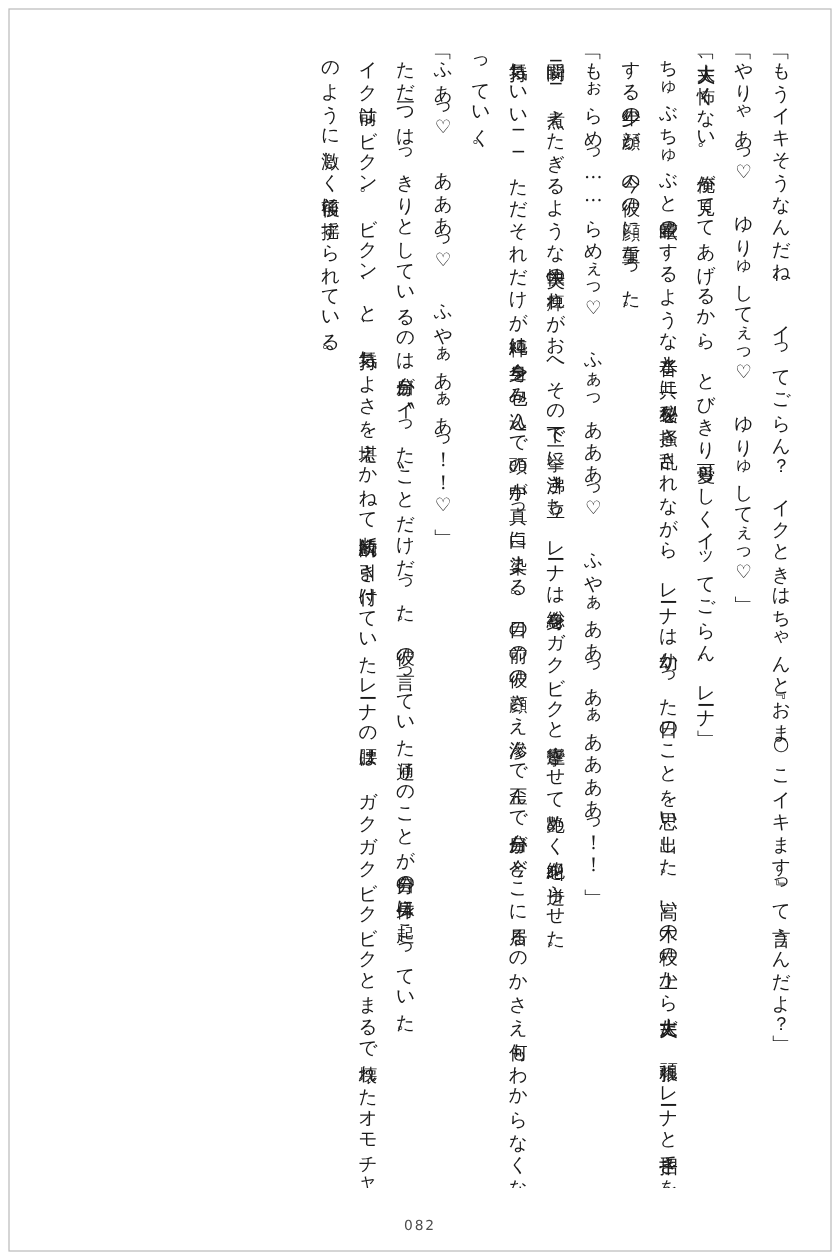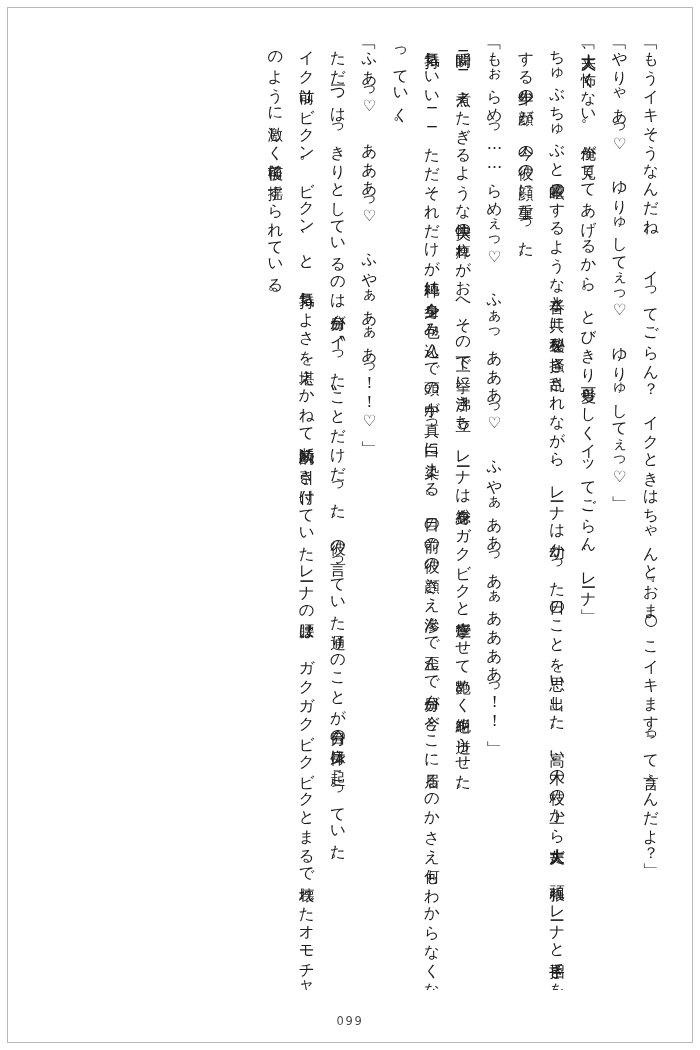--- a/index.html
+++ b/index.html
@@ -80,14 +80,14 @@
     <p>「大丈夫、怖くない。俺が見ててあげるから。とびきり可愛らしくイッてごらん、レーナ」</p>
     <p>ちゅぶちゅぶと眩暈のするような水音と共に秘裂を掻き乱されながら、レーナは幼かった日のことを思い出した。高い木の枝の上から大丈夫だ、頑張れレーナと手招きをする少年の顔が、今の彼の顔に重なった。</p>
     <p>「もぉらめっ……らめぇっ♡　ふぁっあああっ♡　ふやぁああっあぁああああっ!!」</p>
     <p>瞬間──煮えたぎるような快美の痺れがおへその下で一挙に沸き立ち、レーナは総身をガクビクと痙攣させて艶めく絶叫を迸らせた。</p>
     <p>気持ちいい──ただそれだけが純粋に全身を包み込んで頭の中が真っ白に染まる。目の前の彼の顔さえ滲んで歪んで自分が今どこに居るのかさえ何もわからなくなっていく。</p>
     <p>「ふあっ♡　あああっ♡　ふやぁあぁあっ!!♡」</p>
     <p>ただ一つはっきりとしているのは自分が〝イった〟ことだけだった。彼の言っていた通りのことが自分の身体に起こっていた。</p>
     <p>イク前はビクン。ビクン、と、気持ちよさを堪えかねて断続的に引き付けていたレーナの腰は、ガクガクビクビクとまるで壊れたオモチャのように激しく前後に揺すられている。</p>
   </div>
 
-  <div class="page-number">099</div>
+  <div class="page-number">082</div>
 </div>
 
 </body></html>

